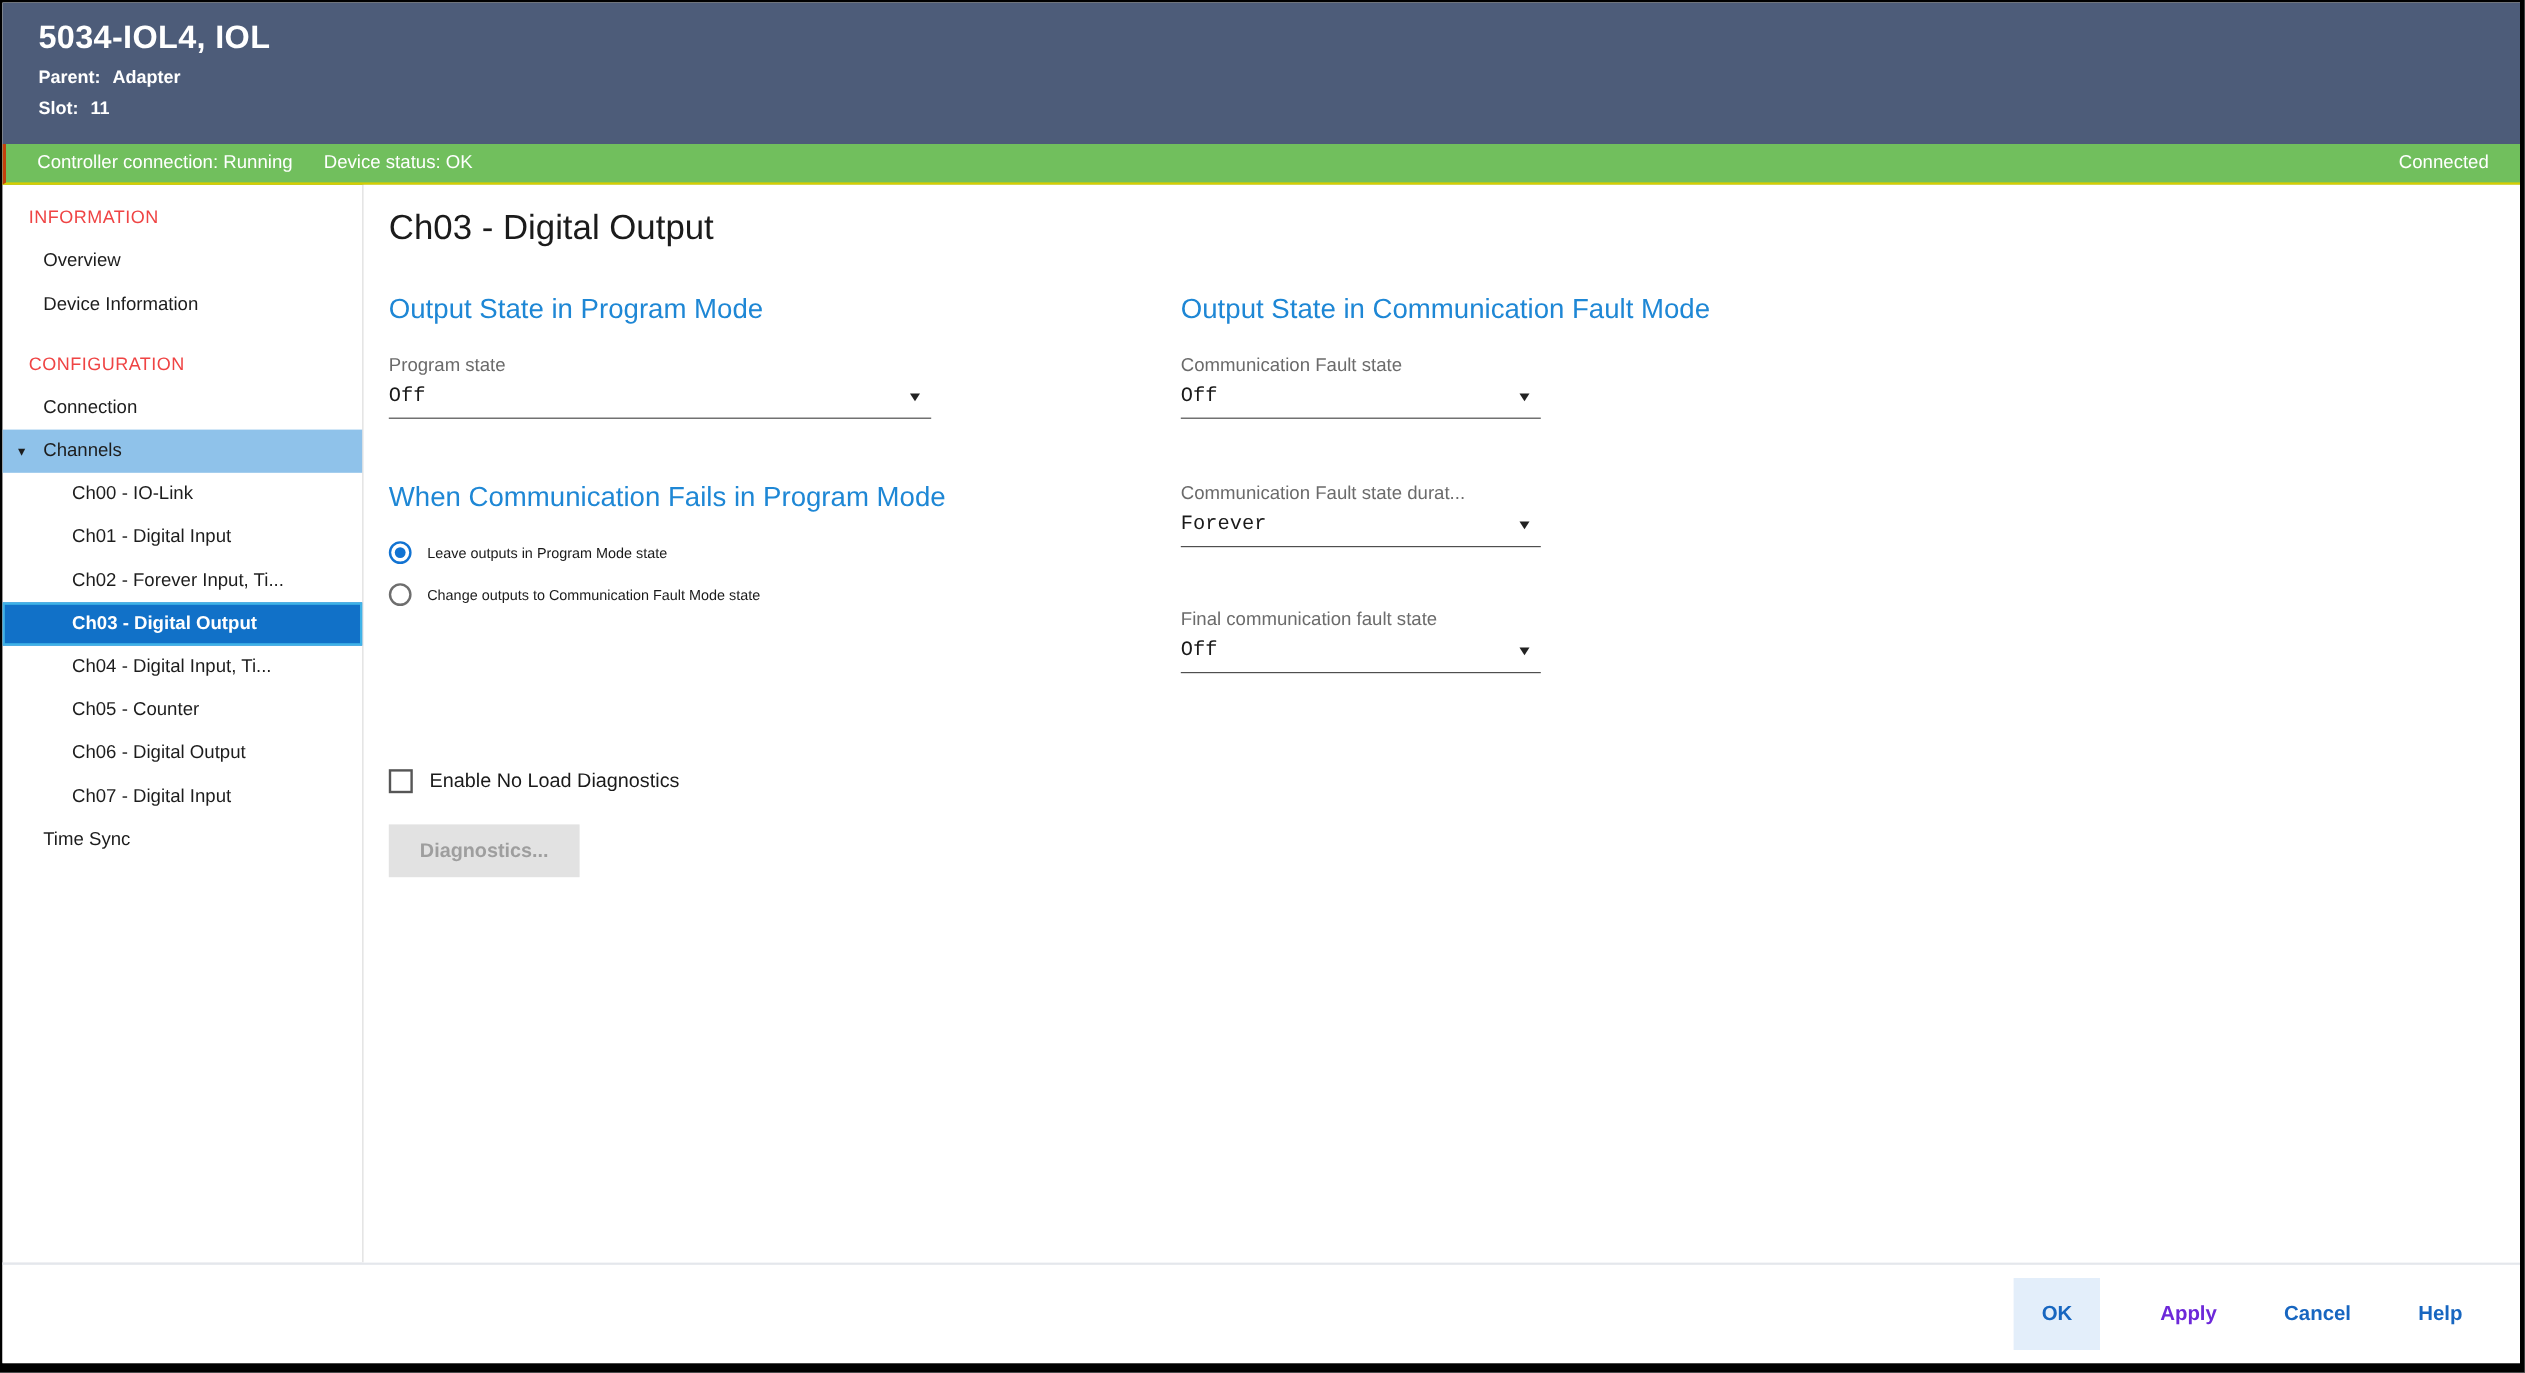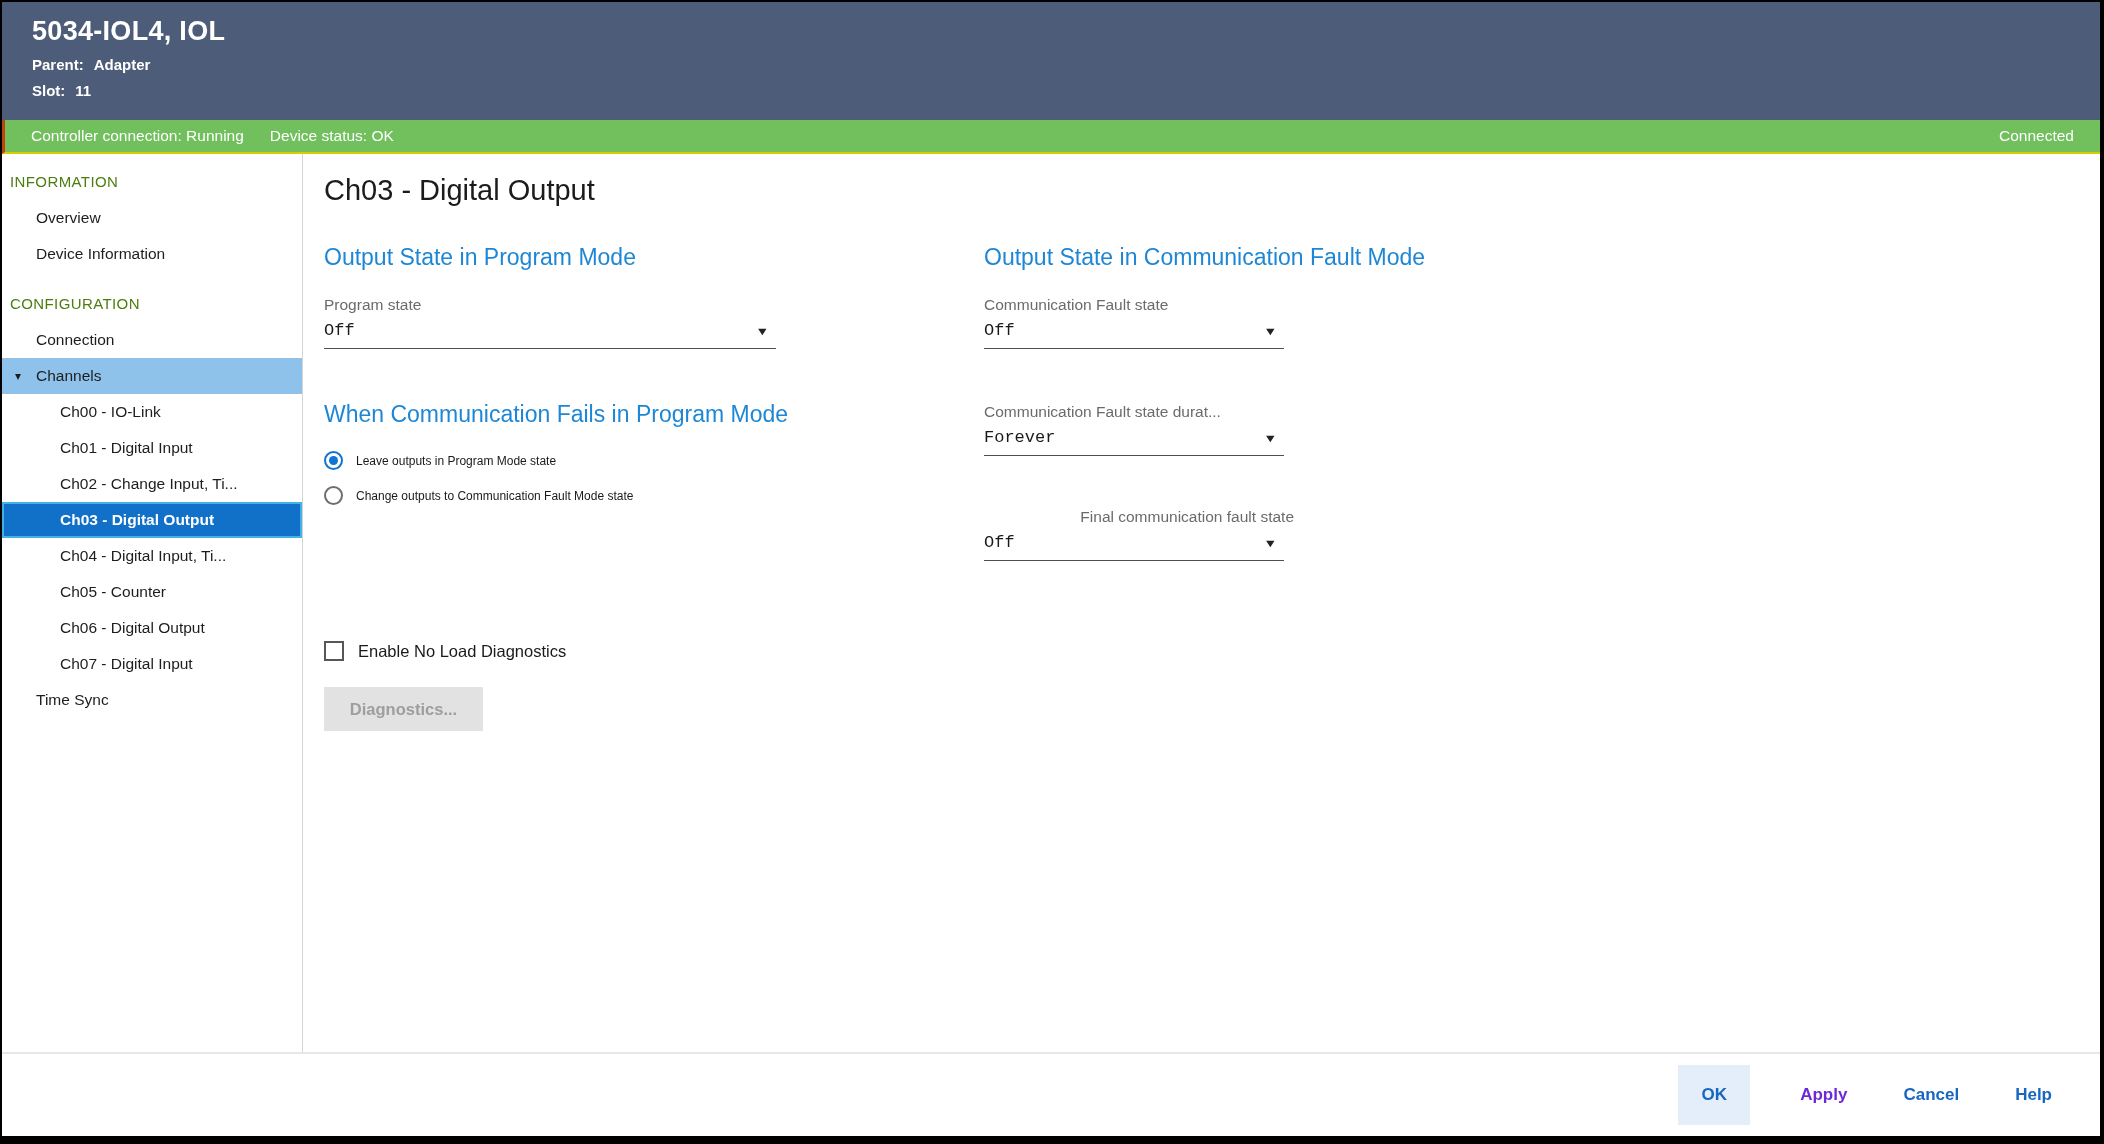--- a/index.html
+++ b/index.html
@@ -33,22 +33,22 @@
   .status-right{ margin-left:auto; }
 
   
   .body{ flex:1 1 auto; display:flex; min-height:0; }
 
   .sidebar{
     width:301px; flex:0 0 auto; border-right:1px solid #d5d5d5;
     padding-top:10px; font-size:15.5px; color:#1d1d1d; overflow:hidden;
   }
   .side-section-header{
-    height:36px; line-height:36px; padding-left:8px;
-    color:#4d7c0f; font-size:15px; letter-spacing:0.4px;
+    height:36px; line-height:36px; padding-left:22px;
+    color:#ef4444; font-size:15px; letter-spacing:0.4px;
   }
   .side-section-header.second{ margin-top:14px; }
   .side-item{ height:36px; line-height:36px; padding-left:34px; cursor:default;
     white-space:nowrap; overflow:hidden; }
   .side-item.child{ padding-left:58px; }
   .side-item.expanded{ background:#8fc2ea; padding-left:34px; position:relative; }
   .side-item.expanded .chev{
     position:absolute; left:13px; top:0; font-size:12px; color:#1d1d1d;
   }
   .side-item.selected{
@@ -101,21 +101,21 @@
   }
   .checkbox-label{ font-size:16.5px; color:#1a1a1a; }
 
   .diagnostics-btn{
     margin-top:26px; width:159px; height:44px;
     background:#e2e2e2; border:none; color:#9e9e9e;
     font-size:16.5px; font-weight:600; font-family:inherit;
   }
 
   .fgap-2{ margin-top:54px; }
-  .fgap-3{ margin-top:52px;text-align:right; }
+  .fgap-3{ margin-top:52px; }
 
   
   .footer-bar{
     flex:0 0 auto; height:84px; border-top:2px solid #e4e7ec;
     display:flex; align-items:center; justify-content:flex-end;
     padding-right:42px; gap:44px; background:#fff;
   }
   .footer-btn{
     border:none; background:transparent; font-family:inherit;
     font-size:17px; font-weight:600; cursor:default; padding:0 6px;
@@ -158,21 +158,21 @@
       <div class="side-item">Device Information</div>
 
       <div class="side-section-header second">CONFIGURATION</div>
       <div class="side-item">Connection</div>
       <div class="side-item expanded">
         <span class="chev">▾</span>
         <span>Channels</span>
       </div>
       <div class="side-item child">Ch00 - IO-Link</div>
       <div class="side-item child">Ch01 - Digital Input</div>
-      <div class="side-item child">Ch02 - Change Input, Ti...</div>
+      <div class="side-item child">Ch02 - Forever Input, Ti...</div>
       <div class="side-item child selected">Ch03 - Digital Output</div>
       <div class="side-item child">Ch04 - Digital Input, Ti...</div>
       <div class="side-item child">Ch05 - Counter</div>
       <div class="side-item child">Ch06 - Digital Output</div>
       <div class="side-item child">Ch07 - Digital Input</div>
       <div class="side-item">Time Sync</div>
     </div>
 
     <div class="content">
       <div class="main-title">Ch03 - Digital Output</div>

